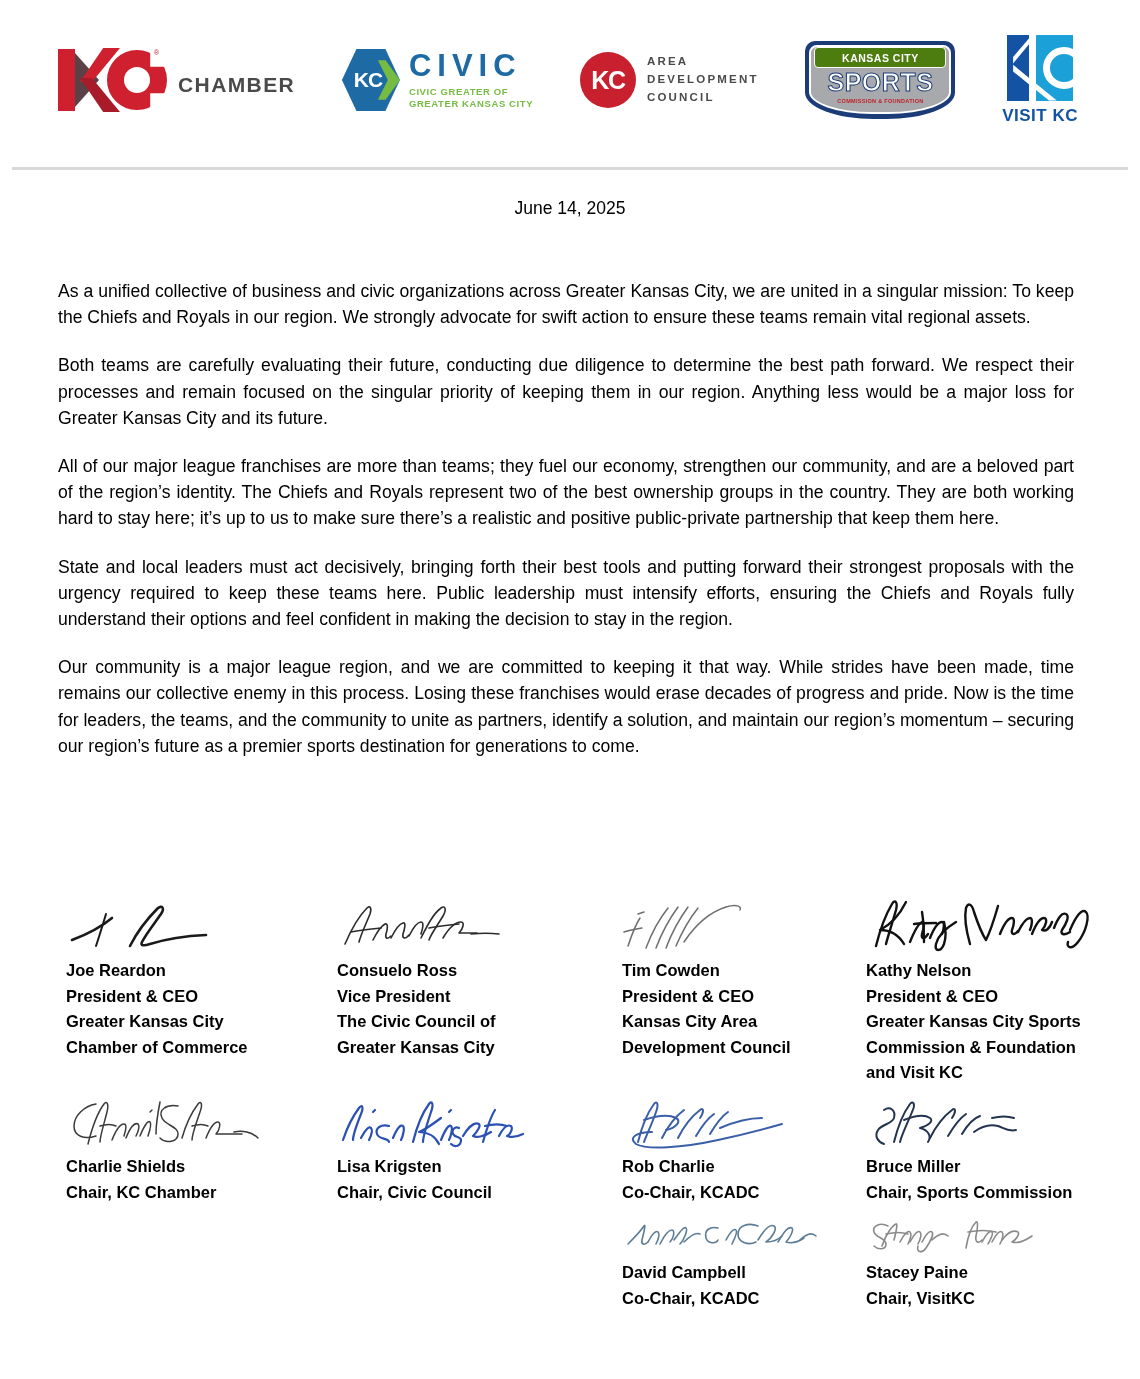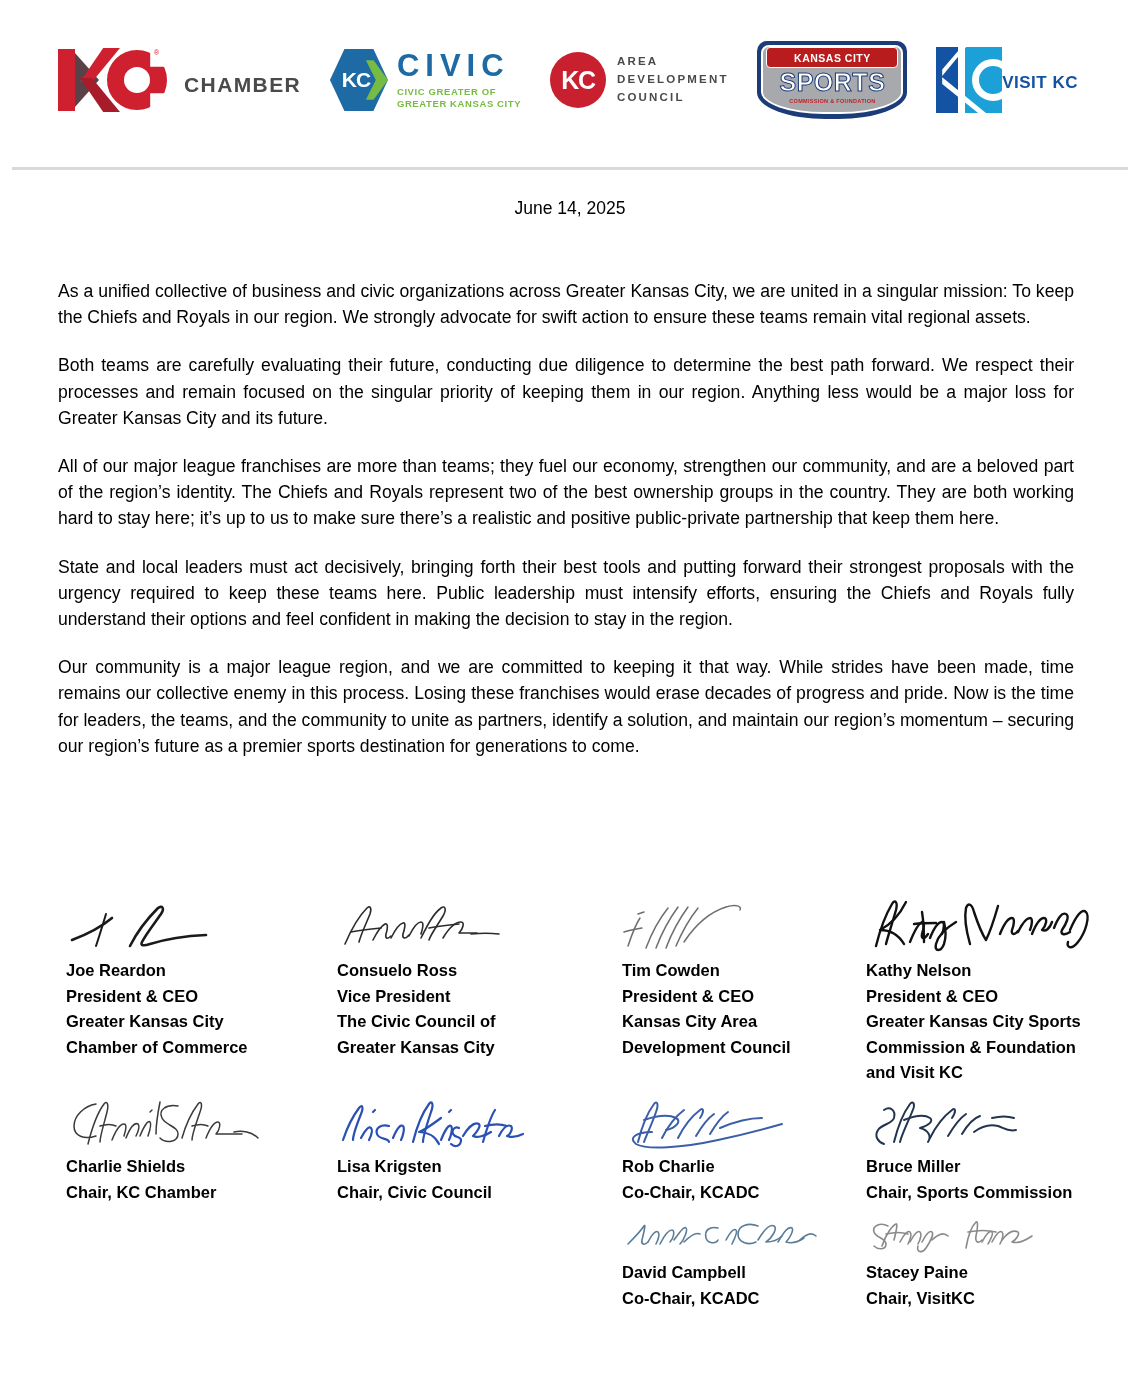--- a/index.html
+++ b/index.html
@@ -29,21 +29,21 @@
   .logo-slot { flex: 0 0 auto; display: flex; align-items: center; justify-content: center; }
 
   .rule {
     position: absolute;
     top: 167px; left: 12px;
     width: 1116px; height: 3px;
     background: #d9d9d9;
   }
 
   
-  .kcchamber { display: flex; align-items: center; gap: 12px; }
+  .kcchamber { display: flex; align-items: center; gap: 6px; }
   .kcchamber .mark { position: relative; width: 98px; height: 62px; }
   .kcchamber .k-stem {
     position: absolute; left: 0; top: 0; width: 17px; height: 62px;
     background: #cf2030;
   }
   .kcchamber .k-wedge {
     position: absolute; left: 17px; top: 4px;
     width: 0; height: 0;
     border-top: 27px solid transparent;
     border-bottom: 27px solid transparent;
@@ -130,40 +130,40 @@
     border-radius: 10px 10px 46% 46% / 10px 10px 34% 34%;
   }
   .kcsports .shield-inner {
     position: absolute; left: 4px; right: 4px; top: 4px; bottom: 5px;
     background: #a8a9ad;
     border-radius: 8px 8px 44% 44% / 8px 8px 32% 32%;
     border: 2px solid #ffffff;
   }
   .kcsports .banner {
     position: absolute; left: 9px; right: 9px; top: 6px; height: 21px;
-    background: #b91c1c;
+    background: #4d7c0f;
     border-radius: 4px;
     border: 1.5px solid #ffffff;
     display: flex; align-items: center; justify-content: center;
     color: #ffffff; font-size: 10.5px; font-weight: 700; letter-spacing: 0.5px;
   }
   .kcsports .sports-word {
     position: absolute; left: 0; right: 0; top: 27px;
     text-align: center; color: #ffffff;
     font-size: 25px; font-weight: 700; letter-spacing: 0.5px;
     -webkit-text-stroke: 1px #1b3c78;
   }
   .kcsports .sub {
     position: absolute; left: 0; right: 0; top: 57px;
     text-align: center; color: #c02028;
     font-size: 5.5px; font-weight: 700; letter-spacing: 0.3px;
   }
 
   
-  .visitkc { display: flex; flex-direction: row; align-items: center; }
+  .visitkc { display: flex; flex-direction: column; align-items: center; }
   .visitkc .sq {
     position: relative; width: 66px; height: 66px;
     background: #1ba0d8; overflow: hidden;
   }
   .visitkc .sq .leftcol {
     position: absolute; left: 0; top: 0; width: 22px; height: 100%;
     background: #1453a3;
   }
   .visitkc .sq .kslash {
     position: absolute; left: 6px; top: 0; width: 46px; height: 100%;

